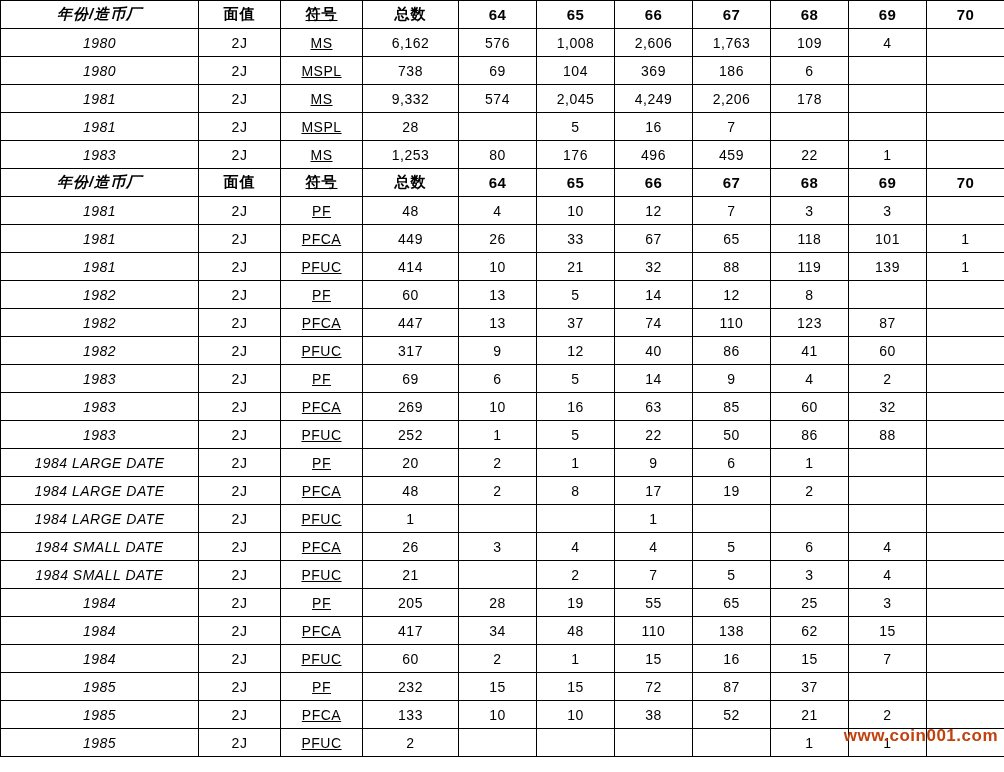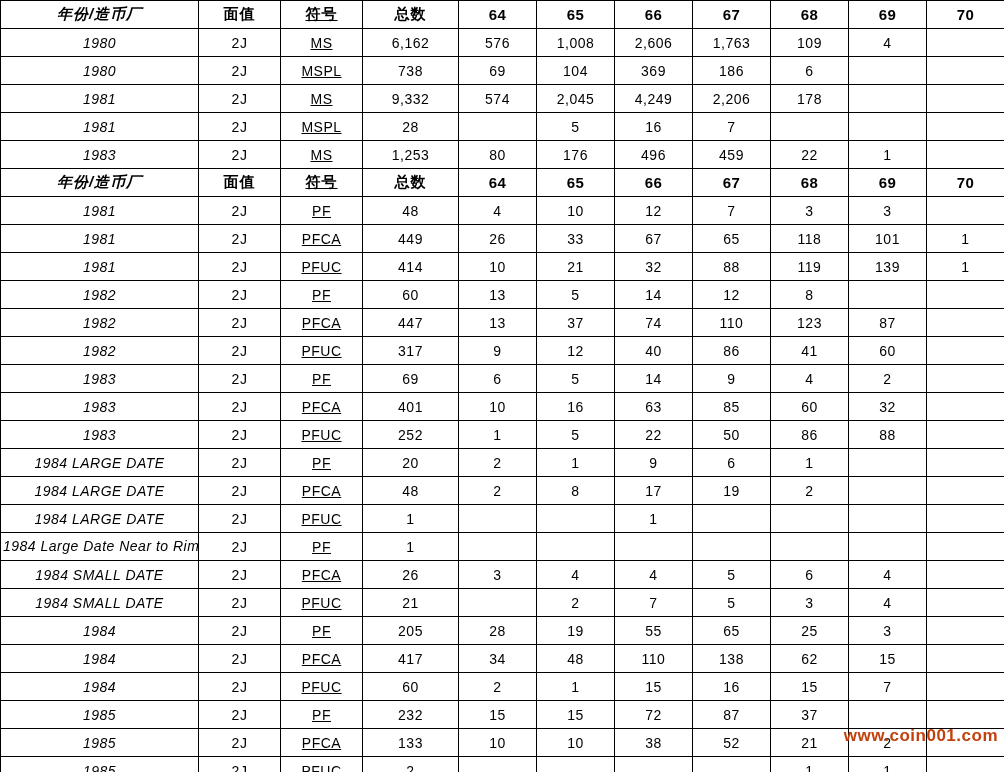--- a/index.html
+++ b/index.html
@@ -271,21 +271,21 @@
         <td class="col-g num-cell">14</td>
         <td class="col-g num-cell">9</td>
         <td class="col-g num-cell">4</td>
         <td class="col-g num-cell">2</td>
         <td class="col-g num-cell"></td>
       </tr>
       <tr class="data-row">
         <td class="col-year year-cell">1983</td>
         <td class="col-denom num-cell">2J</td>
         <td class="col-symbol sym-cell">PFCA</td>
-        <td class="col-total num-cell">401</td>
+        <td class="col-total num-cell">269</td>
         <td class="col-g num-cell">10</td>
         <td class="col-g num-cell">16</td>
         <td class="col-g num-cell">63</td>
         <td class="col-g num-cell">85</td>
         <td class="col-g num-cell">60</td>
         <td class="col-g num-cell">32</td>
         <td class="col-g num-cell"></td>
       </tr>
       <tr class="data-row">
         <td class="col-year year-cell">1983</td>
@@ -327,33 +327,20 @@
         <td class="col-g num-cell"></td>
       </tr>
       <tr class="data-row">
         <td class="col-year year-cell">1984 LARGE DATE</td>
         <td class="col-denom num-cell">2J</td>
         <td class="col-symbol sym-cell">PFUC</td>
         <td class="col-total num-cell">1</td>
         <td class="col-g num-cell"></td>
         <td class="col-g num-cell"></td>
         <td class="col-g num-cell">1</td>
-        <td class="col-g num-cell"></td>
-        <td class="col-g num-cell"></td>
-        <td class="col-g num-cell"></td>
-        <td class="col-g num-cell"></td>
-      </tr>
-      <tr class="data-row">
-        <td class="col-year year-cell two-line">1984 Large Date Near to Rim</td>
-        <td class="col-denom num-cell">2J</td>
-        <td class="col-symbol sym-cell">PF</td>
-        <td class="col-total num-cell">1</td>
-        <td class="col-g num-cell"></td>
-        <td class="col-g num-cell"></td>
-        <td class="col-g num-cell"></td>
         <td class="col-g num-cell"></td>
         <td class="col-g num-cell"></td>
         <td class="col-g num-cell"></td>
         <td class="col-g num-cell"></td>
       </tr>
       <tr class="data-row">
         <td class="col-year year-cell">1984 SMALL DATE</td>
         <td class="col-denom num-cell">2J</td>
         <td class="col-symbol sym-cell">PFCA</td>
         <td class="col-total num-cell">26</td>

